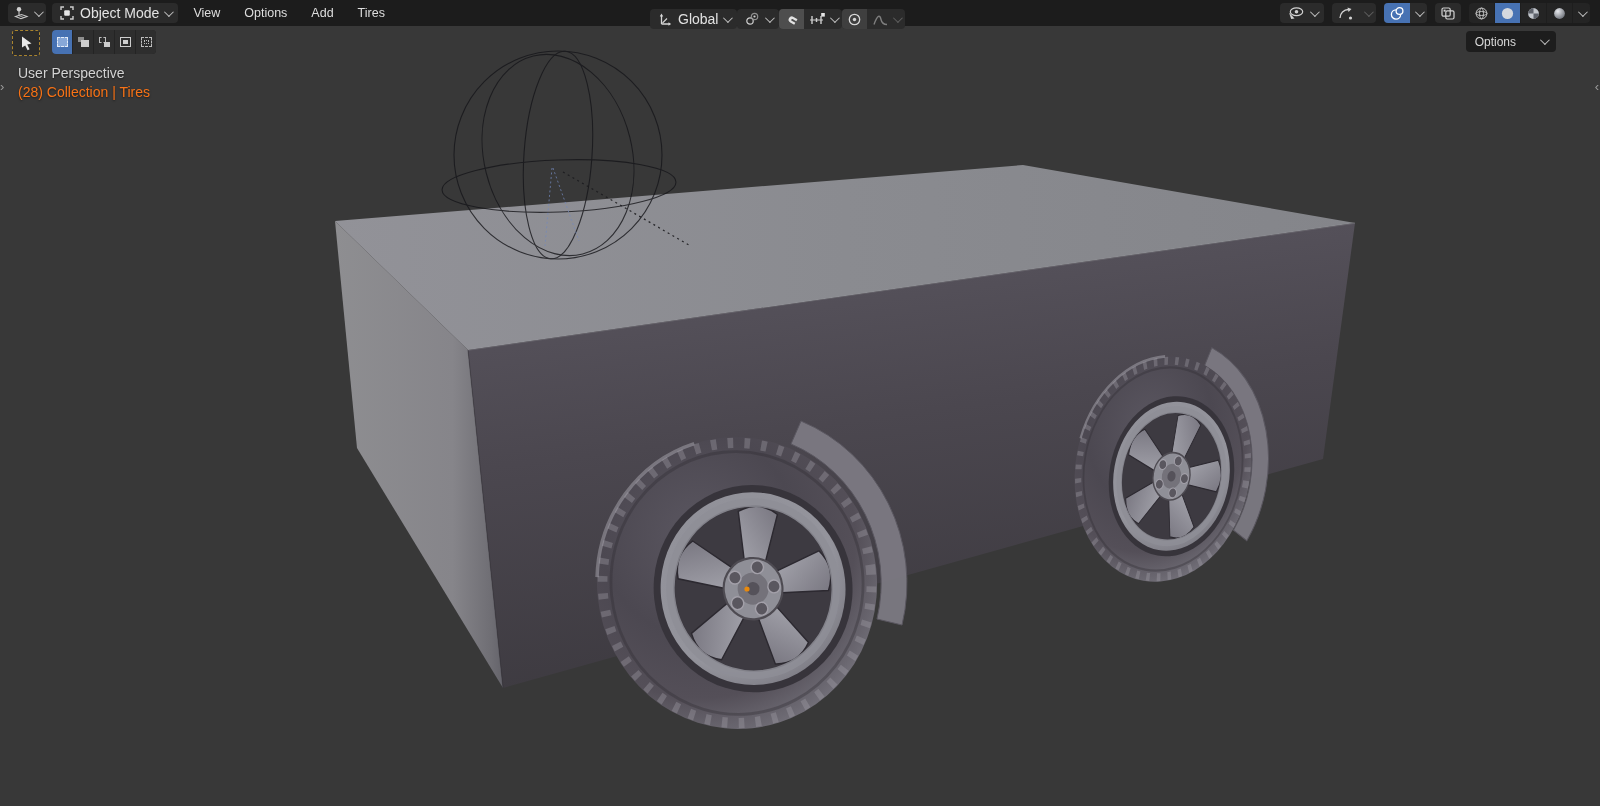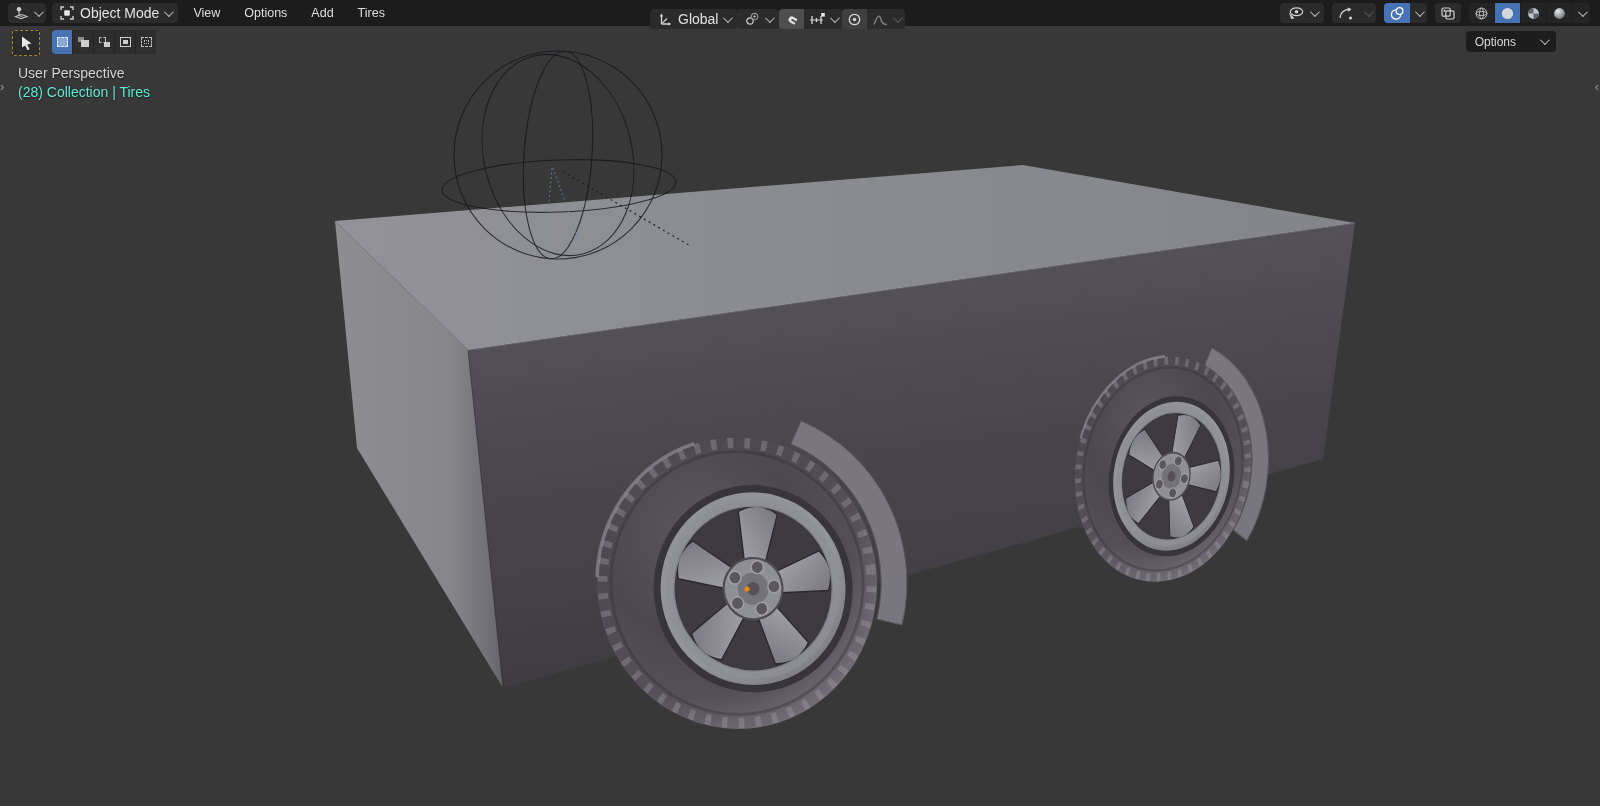--- a/index.html
+++ b/index.html
@@ -33,21 +33,21 @@
   .mbtn:last-child{border-right:none;}
   .mbtn.active{background:#4772b3;}
   .sq{box-sizing:border-box;display:inline-block;}
   
   .options-btn{position:absolute;top:31px;right:44px;height:21px;background:#1d1d1d;border-radius:4px;
                display:flex;align-items:center;gap:24px;padding:0 9px;z-index:25;}
   .options-btn .label{font-size:12px;color:#d8d8d8;}
   .vp-text{position:absolute;left:18px;z-index:20;color:#d3d3d3;font-size:14px;
            text-shadow:0 1px 2px rgba(0,0,0,.55);text-align:center;}
   .vp-text.l1{top:65px;}
-  .vp-text.l2{top:84px;color:#5eead4;}
+  .vp-text.l2{top:84px;color:#f97316;}
   .edge-toggle{position:absolute;z-index:20;color:#9b9b9b;font-size:13px;line-height:13px;cursor:default;}
   .edge-toggle.left{left:0px;top:80px;}
   .edge-toggle.right{right:1px;top:80px;}
   .scene{position:absolute;top:0;left:0;z-index:1;}
 </style>
 </head>
 <body>
 
 <svg class="scene" width="1600" height="806" viewBox="0 0 1600 806">
   <defs>

